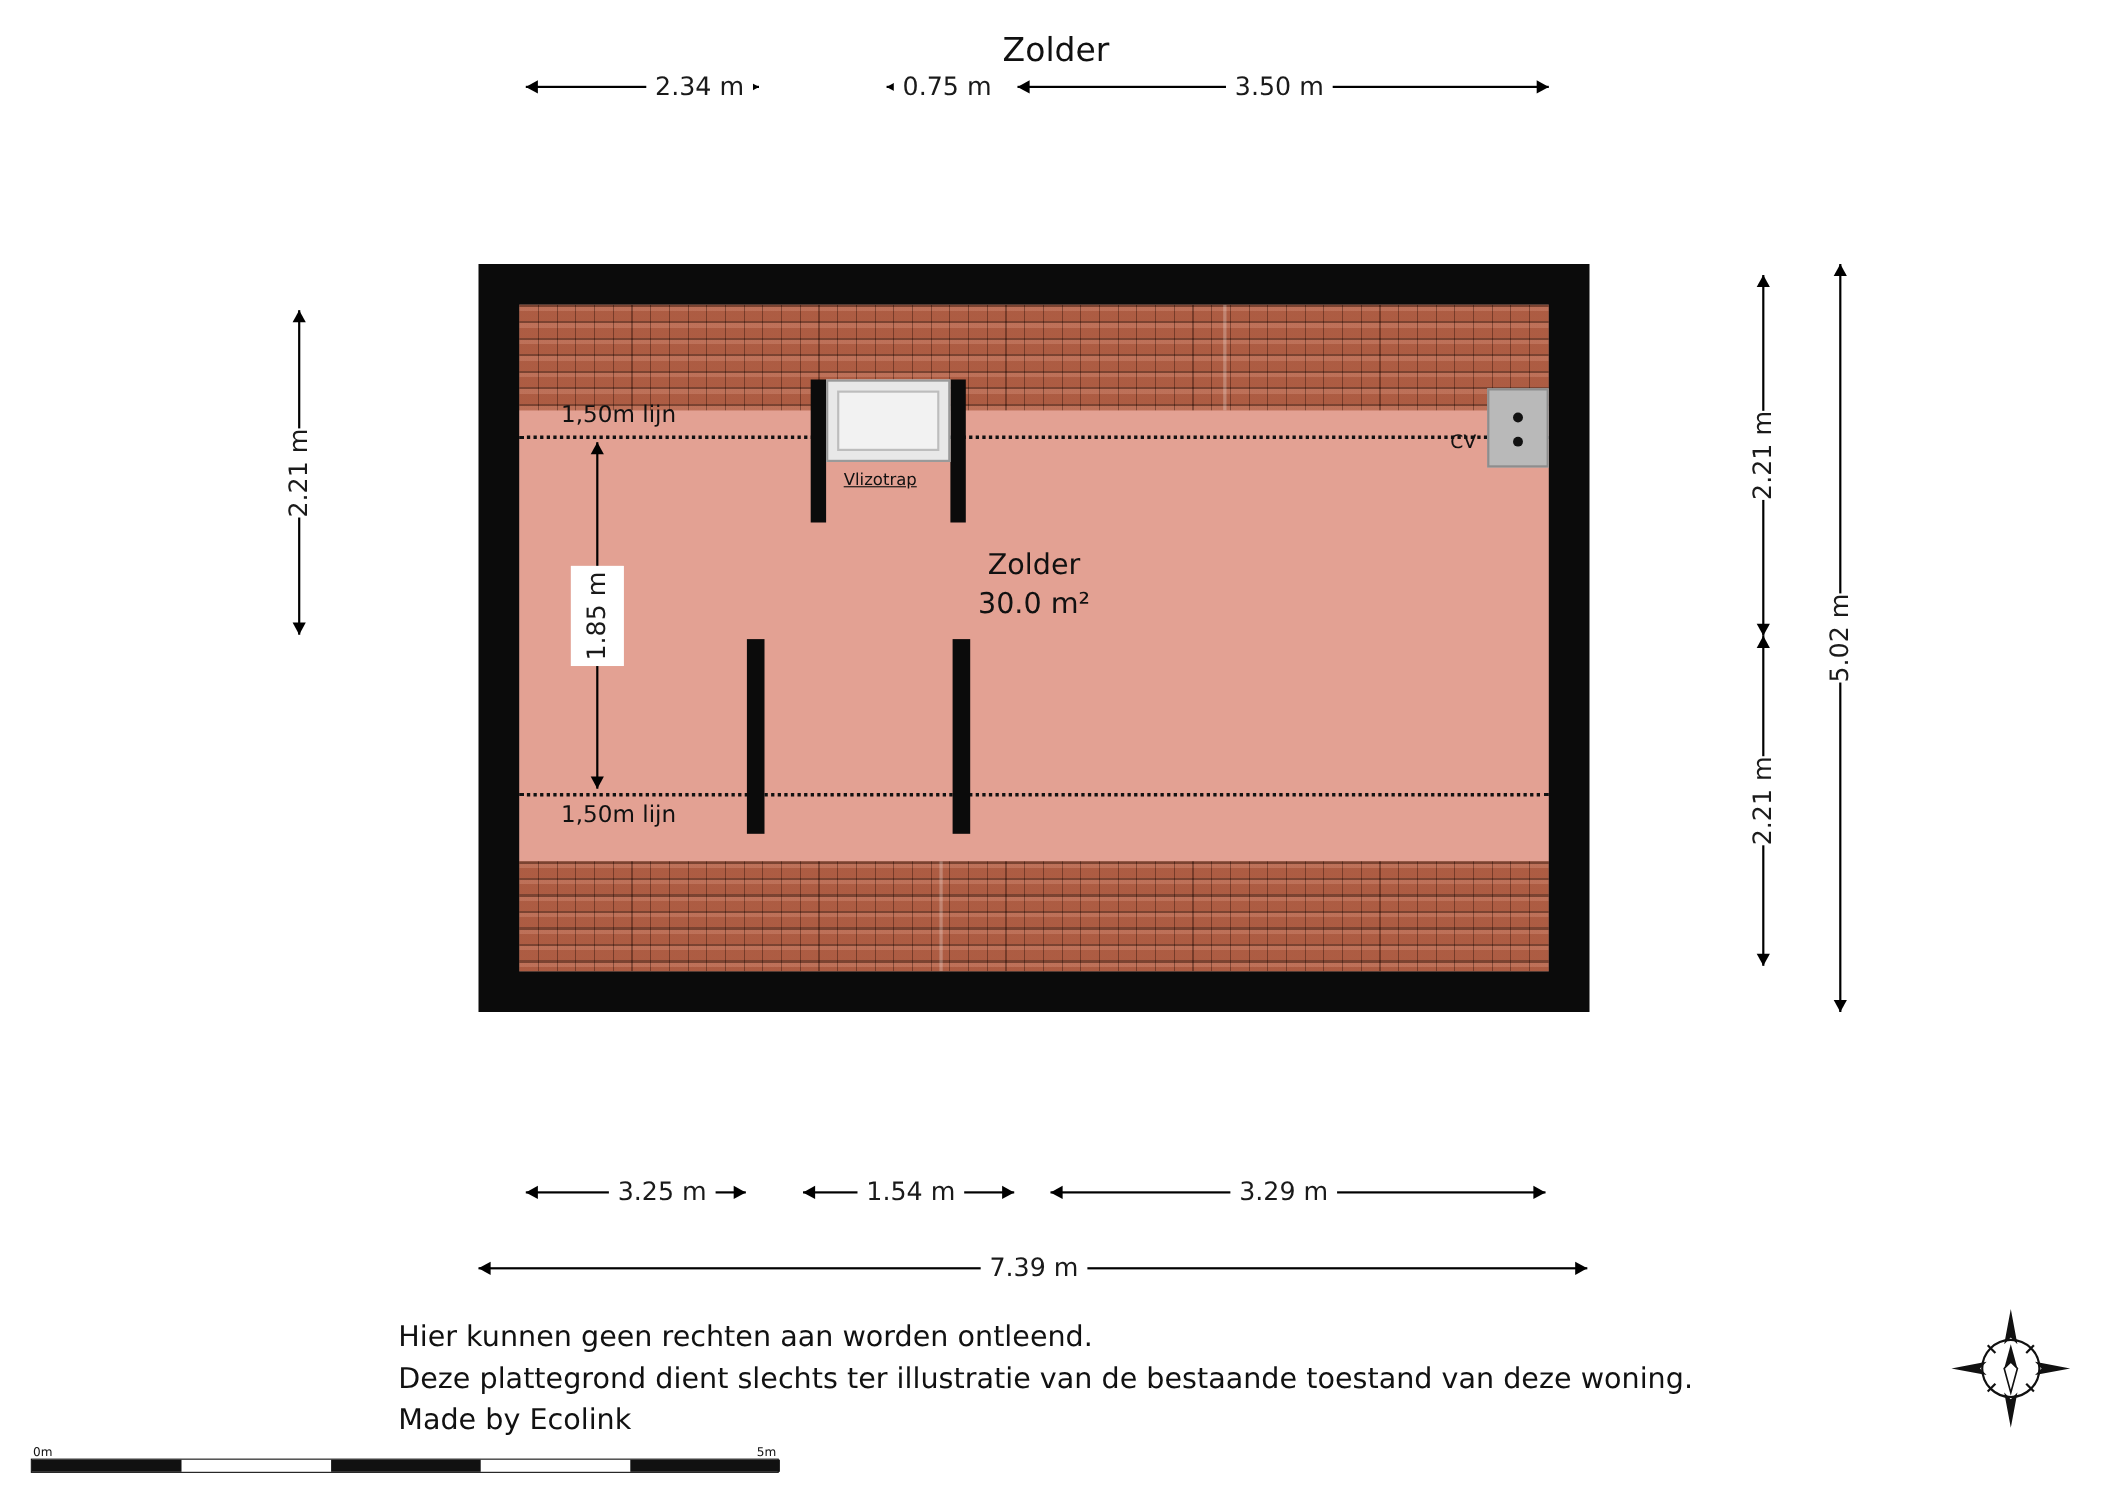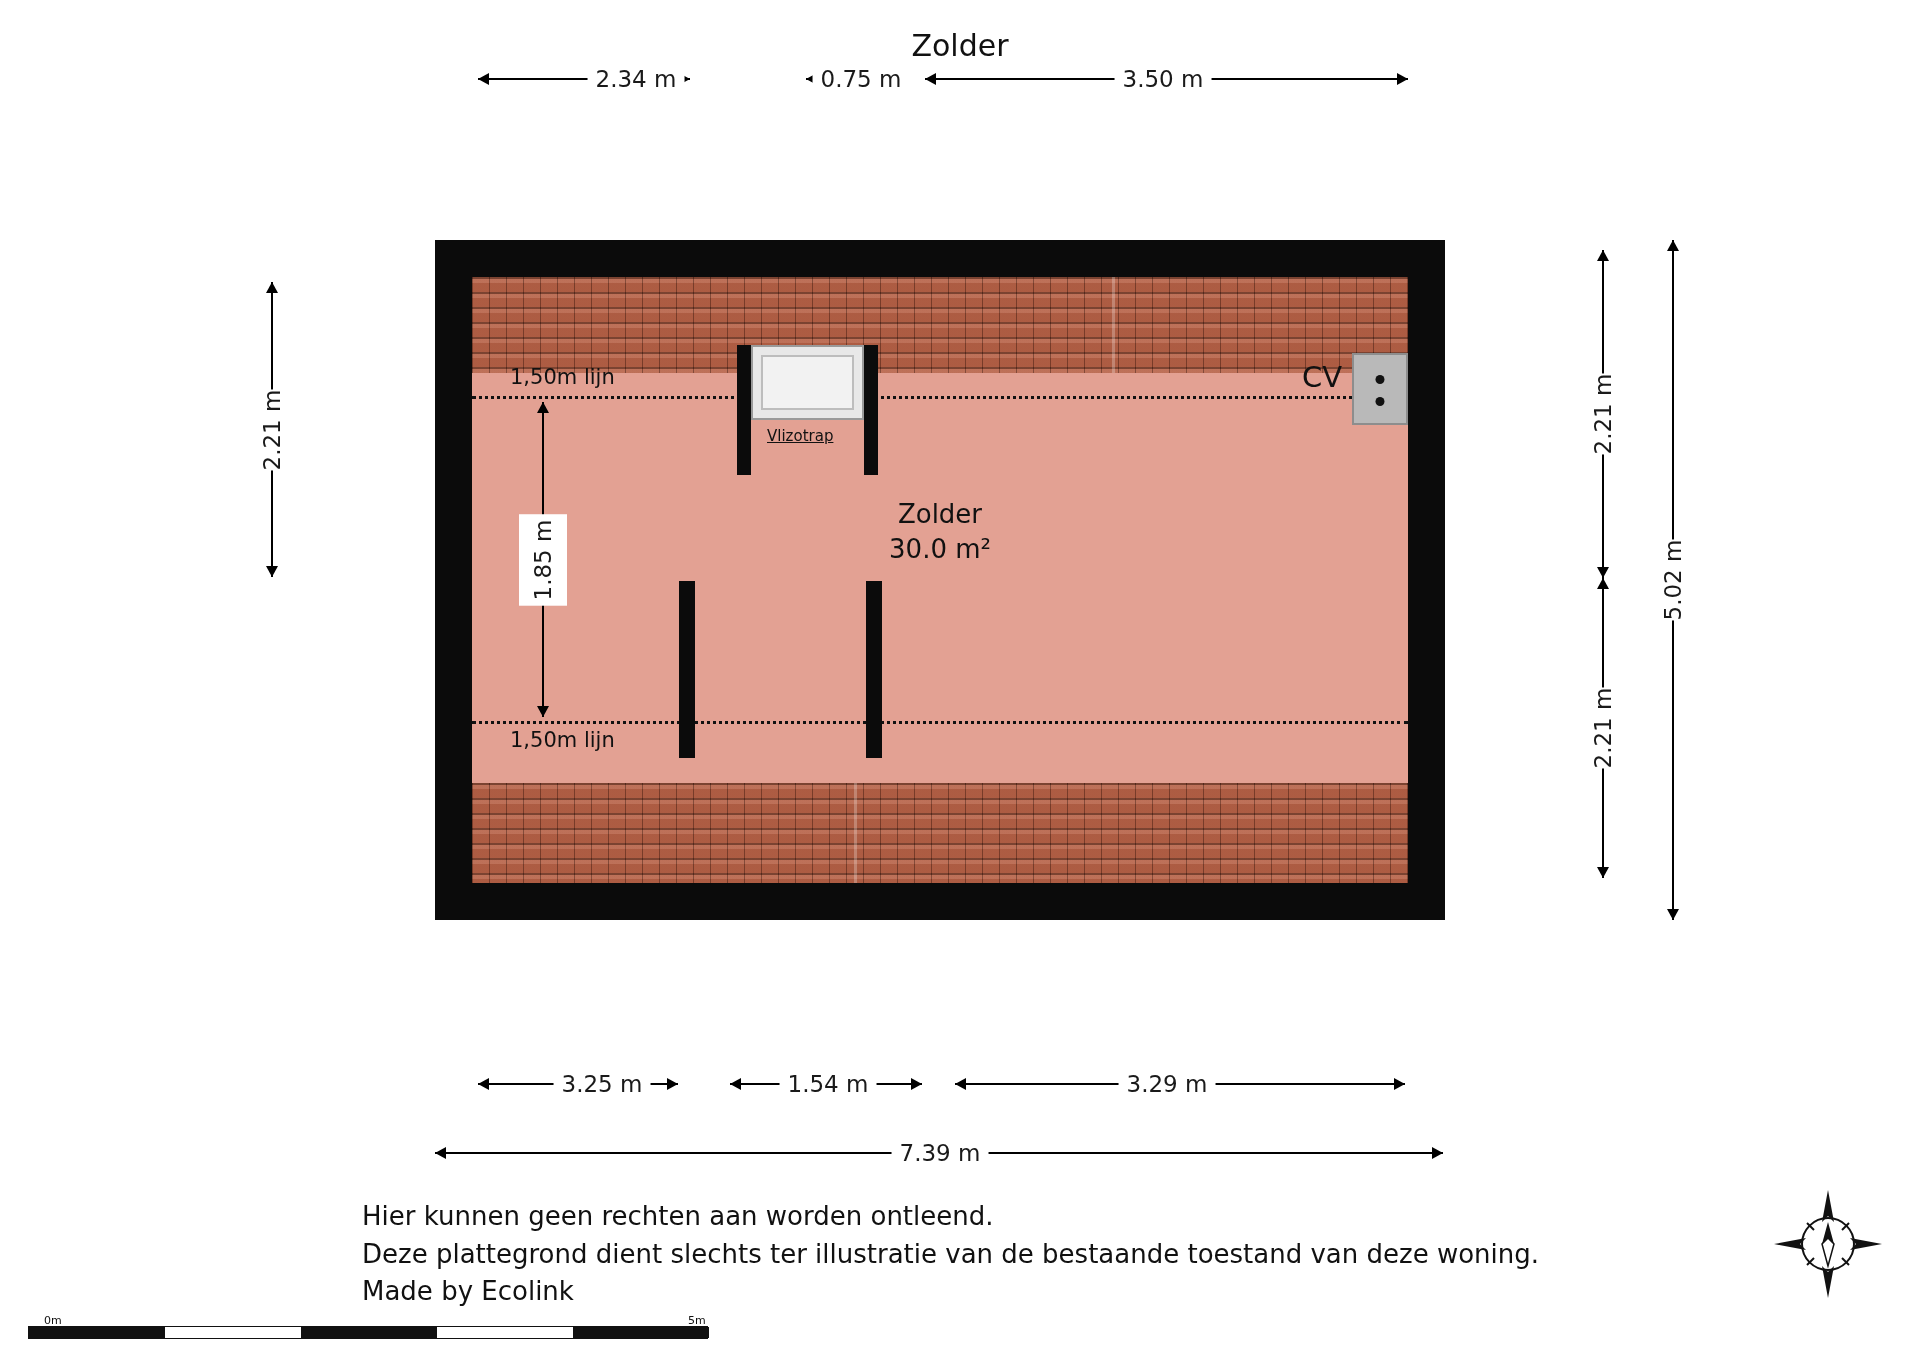--- a/index.html
+++ b/index.html
@@ -180,22 +180,23 @@
   #cv-unit .dot {
     position: absolute;
     left: 50%;
     width: 9px; height: 9px;
     border-radius: 50%;
     background: #111;
     transform: translateX(-50%);
   }
   .cv-label {
     position: absolute;
-    font-size: 29px;
-    color: #111;
+    font-size: 17px;
+    color: #111;
+    margin-top: 32px;
   }
 
   
   #room-name {
     position: absolute;
     text-align: center;
     font-size: 26px;
     line-height: 1.35;
     color: #111;
   }
@@ -378,17 +379,17 @@
       <line x1="77" y1="77" x2="70" y2="70" stroke="#111" stroke-width="2"></line>
     </svg>
   </div>
 
   <div id="scalebar">
     <div class="bar">
       <div class="seg" style="left:0px; width:136px;"></div>
       <div class="seg" style="left:272px; width:136px;"></div>
       <div class="seg" style="left:544px; width:136px;"></div>
     </div>
-    <div class="tick-label" style="left:16px;">0m</div>
+    <div class="tick-label" style="left:2px;">0m</div>
     <div class="tick-label" style="left:660px;">5m</div>
   </div>
 
 </div>
 
 </body></html>

